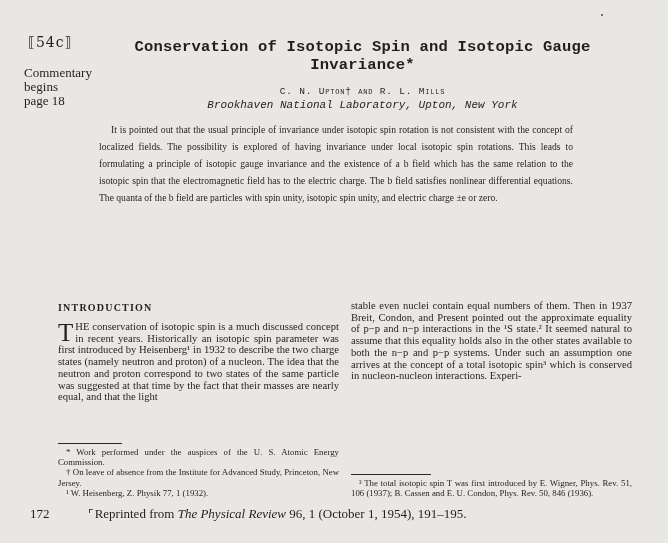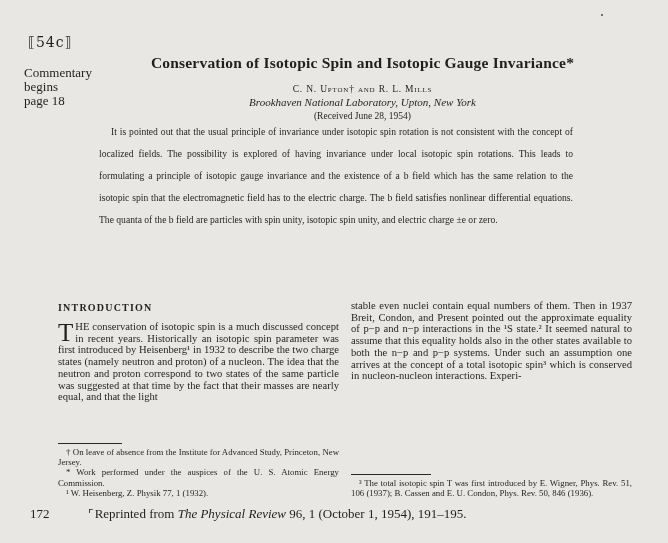--- a/index.html
+++ b/index.html
@@ -20,40 +20,41 @@
     font-size:14px;letter-spacing:1px;
     font-family:"DejaVu Serif","Liberation Serif",serif;
   }
   .annotation{
     position:absolute;left:24px;top:66px;
     font-size:13px;line-height:14px;
   }
 
   
   .header{
-    position:absolute;left:90px;top:54px;width:545px;
+    position:absolute;left:90px;top:38px;width:545px;
     text-align:center;
+    font-family:Liberation Mono, monospace;
   }
   .title{
     font-size:15.5px;font-weight:bold;letter-spacing:.2px;
     margin:0 0 12px 0;
   }
   .authors{
     font-size:9.5px;font-variant:small-caps;letter-spacing:.8px;
     margin:0 0 2px 0;
   }
   .affiliation{
     font-size:11px;font-style:italic;margin:0 0 3px 0;
   }
   .received{font-size:9.5px;margin:0;}
 
   
   .abstract{
     position:absolute;left:99px;top:121px;width:474px;
-    font-size:9.6px;line-height:22px;
+    font-size:9.6px;line-height:17px;
     text-align:justify;
   }
   .abstract .indent{display:inline-block;width:12px;}
 
   
   .speck{
     position:absolute;left:601px;top:14px;width:2px;height:2px;
     background:#4a4a4a;border-radius:50%;
   }
 
@@ -104,34 +105,33 @@
   <div class="annotation">
     <div>Commentary</div>
     <div>begins</div>
     <div>page 18</div>
   </div>
 
   <div class="header">
     <h1 class="title">Conservation of Isotopic Spin and Isotopic Gauge Invariance*</h1>
     <p class="authors">C. N. Upton† and R. L. Mills</p>
     <p class="affiliation">Brookhaven National Laboratory, Upton, New York</p>
-    <p class="received">(Received June 28, 1954)</p>
   </div>
 
   <div class="abstract"><span class="indent"></span><span>It is pointed out that the usual principle of invariance under isotopic spin rotation is not consistent with the concept of localized fields. The possibility is explored of having invariance under local isotopic spin rotations. This leads to formulating a principle of isotopic gauge invariance and the existence of a b field which has the same relation to the isotopic spin that the electromagnetic field has to the electric charge. The b field satisfies nonlinear differential equations. The quanta of the b field are particles with spin unity, isotopic spin unity, and electric charge ±e or zero.</span></div>
 
   <div class="columns">
 
     <div class="col">
       <h2 class="section-heading">INTRODUCTION</h2>
       <p class="body-par"><span class="dropcap">T</span><span>HE conservation of isotopic spin is a much discussed concept in recent years. Historically an isotopic spin parameter was first introduced by Heisenberg¹ in 1932 to describe the two charge states (namely neutron and proton) of a nucleon. The idea that the neutron and proton correspond to two states of the same particle was suggested at that time by the fact that their masses are nearly equal, and that the light</span></p>
       <div class="footnote-area">
         <hr class="fn-rule left">
+        <p class="footnote"><span class="fi"></span><span>* Work performed under the auspices of the U. S. Atomic Energy Commission.</span></p>
         <p class="footnote"><span class="fi"></span><span>† On leave of absence from the Institute for Advanced Study, Princeton, New Jersey.</span></p>
-        <p class="footnote"><span class="fi"></span><span>* Work performed under the auspices of the U. S. Atomic Energy Commission.</span></p>
         <p class="footnote"><span class="fi"></span><span>¹ W. Heisenberg, Z. Physik 77, 1 (1932).</span></p>
       </div>
     </div>
 
     <div class="col">
       <p class="body-par"><span>stable even nuclei contain equal numbers of them. Then in 1937 Breit, Condon, and Present pointed out the approximate equality of p−p and n−p interactions in the ¹S state.² It seemed natural to assume that this equality holds also in the other states available to both the n−p and p−p systems. Under such an assumption one arrives at the concept of a total isotopic spin³ which is conserved in nucleon-nucleon interactions. Experi-</span></p>
       <div class="footnote-area">
         <hr class="fn-rule right">
         <p class="footnote"><span class="fi"></span><span>³ The total isotopic spin T was first introduced by E. Wigner, Phys. Rev. 51, 106 (1937); B. Cassen and E. U. Condon, Phys. Rev. 50, 846 (1936).</span></p>
       </div>

